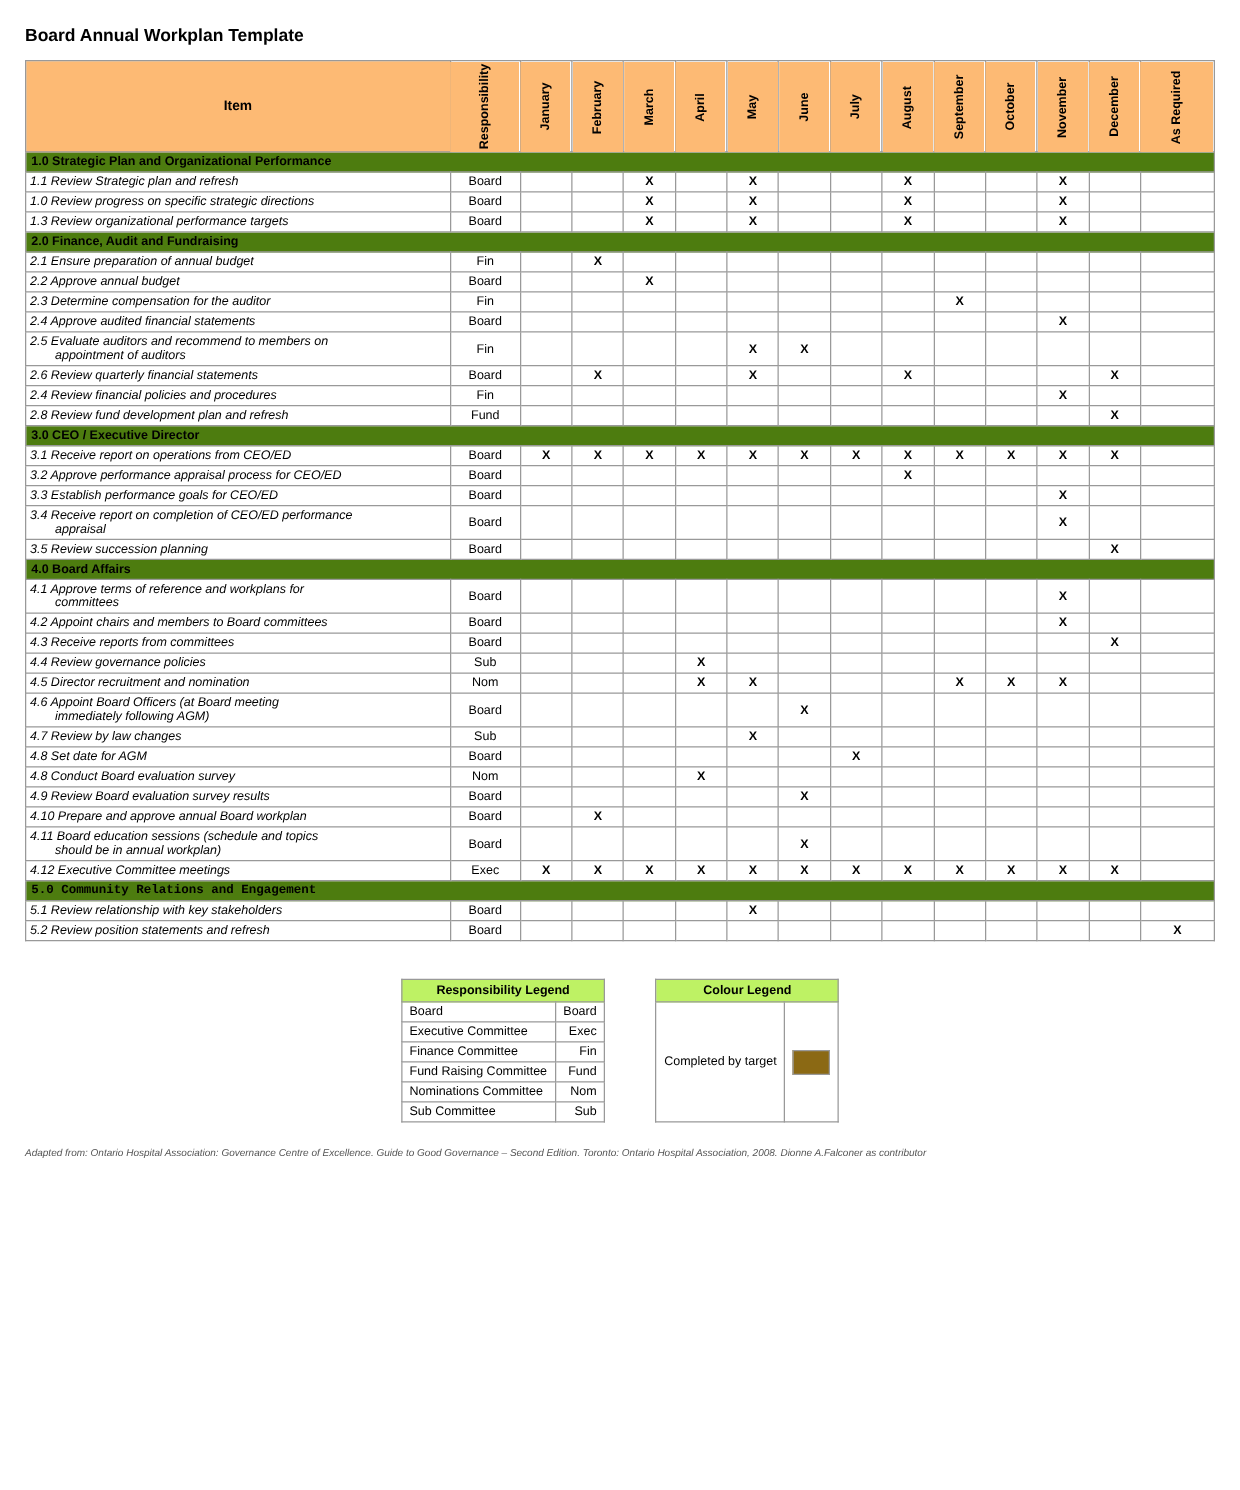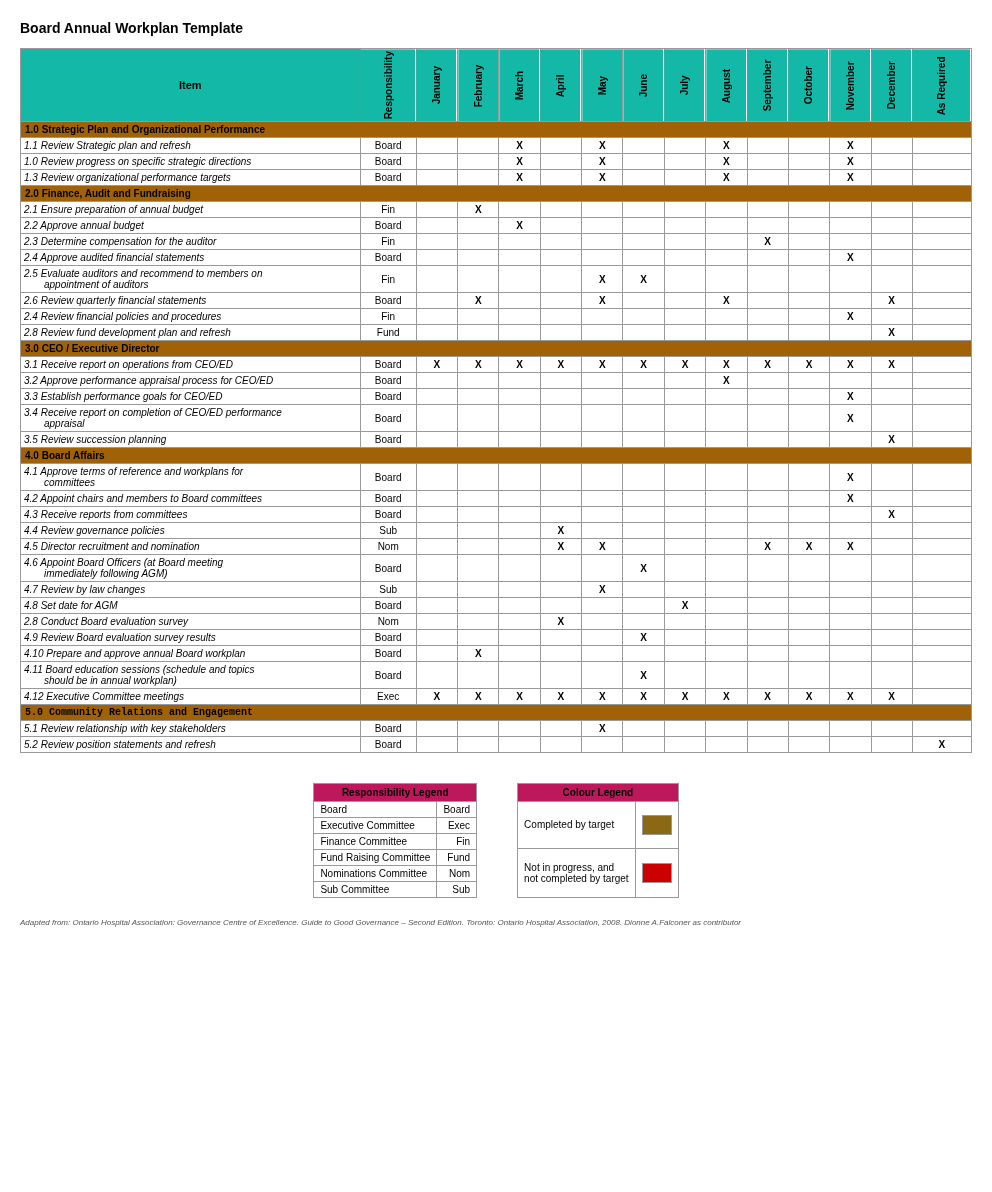--- a/index.html
+++ b/index.html
@@ -19,41 +19,41 @@
       width: 100%;
       border-collapse: collapse;
       font-size: 10px;
     }
     .main-table th, .main-table td {
       border: 1px solid #999;
       padding: 2px 3px;
       vertical-align: middle;
     }
     .main-table th {
-      background: #14b8a6;
+      background: #fdba74;
       text-align: center;
       font-weight: bold;
     }
     .header-item {
       text-align: center;
       font-weight: bold;
       background: #d9d9d9;
     }
     .header-rotated {
       writing-mode: vertical-rl;
       transform: rotate(180deg);
       text-align: center;
       white-space: nowrap;
       background: #d9d9d9;
       font-weight: bold;
       padding: 4px 2px;
       font-size: 10px;
     }
     .section-header td {
-      background: #a16207;
+      background: #4d7c0f;
       font-weight: bold;
       font-size: 10px;
       margin-top: 32px;
     }
     .item-cell {
       text-align: left;
       padding-left: 8px;
       min-width: 220px;
       font-style: italic;
     }
@@ -72,21 +72,21 @@
       display: flex;
       justify-content: center;
       gap: 40px;
       margin-top: 30px;
     }
     .legend-table {
       border-collapse: collapse;
       font-size: 10px;
     }
     .legend-table th {
-      background: #be185d;
+      background: #bef264;
       border: 1px solid #999;
       padding: 3px 6px;
       font-weight: bold;
     }
     .legend-table td {
       border: 1px solid #999;
       padding: 2px 6px;
     }
     .colour-swatch {
       width: 30px;
@@ -543,21 +543,21 @@
         <td class="month-cell"></td>
         <td class="month-cell"><span class="x-mark">X</span></td>
         <td class="month-cell"></td>
         <td class="month-cell"></td>
         <td class="month-cell"></td>
         <td class="month-cell"></td>
         <td class="month-cell"></td>
         <td class="month-cell"></td>
       </tr>
       <tr>
-        <td class="item-cell">2.8 Conduct Board evaluation survey</td>
+        <td class="item-cell">4.8 Conduct Board evaluation survey</td>
         <td class="resp-cell">Nom</td>
         <td class="month-cell"></td>
         <td class="month-cell"></td>
         <td class="month-cell"></td>
         <td class="month-cell"><span class="x-mark">X</span></td>
         <td class="month-cell"></td>
         <td class="month-cell"></td>
         <td class="month-cell"></td>
         <td class="month-cell"></td>
         <td class="month-cell"></td>
@@ -715,24 +715,17 @@
         <th colspan="2">Colour Legend</th>
       </tr>
     </thead>
     <tbody id="colour-legend-body">
         <tr>
           <td style="white-space: pre-line;">Completed by target</td>
           <td>
             <div class="colour-swatch swatch-brown"></div>
           </td>
         </tr>
-        <tr>
-          <td style="white-space: pre-line;">Not in progress, and
-not completed by target</td>
-          <td>
-            <div class="colour-swatch swatch-red"></div>
-          </td>
-        </tr>
       </tbody>
   </table>
 </div>
 
 <p class="footnote">Adapted from: Ontario Hospital Association: Governance Centre of Excellence. Guide to Good Governance – Second Edition. Toronto: Ontario Hospital Association, 2008. Dionne A.Falconer as contributor</p>
 
 </body></html>

